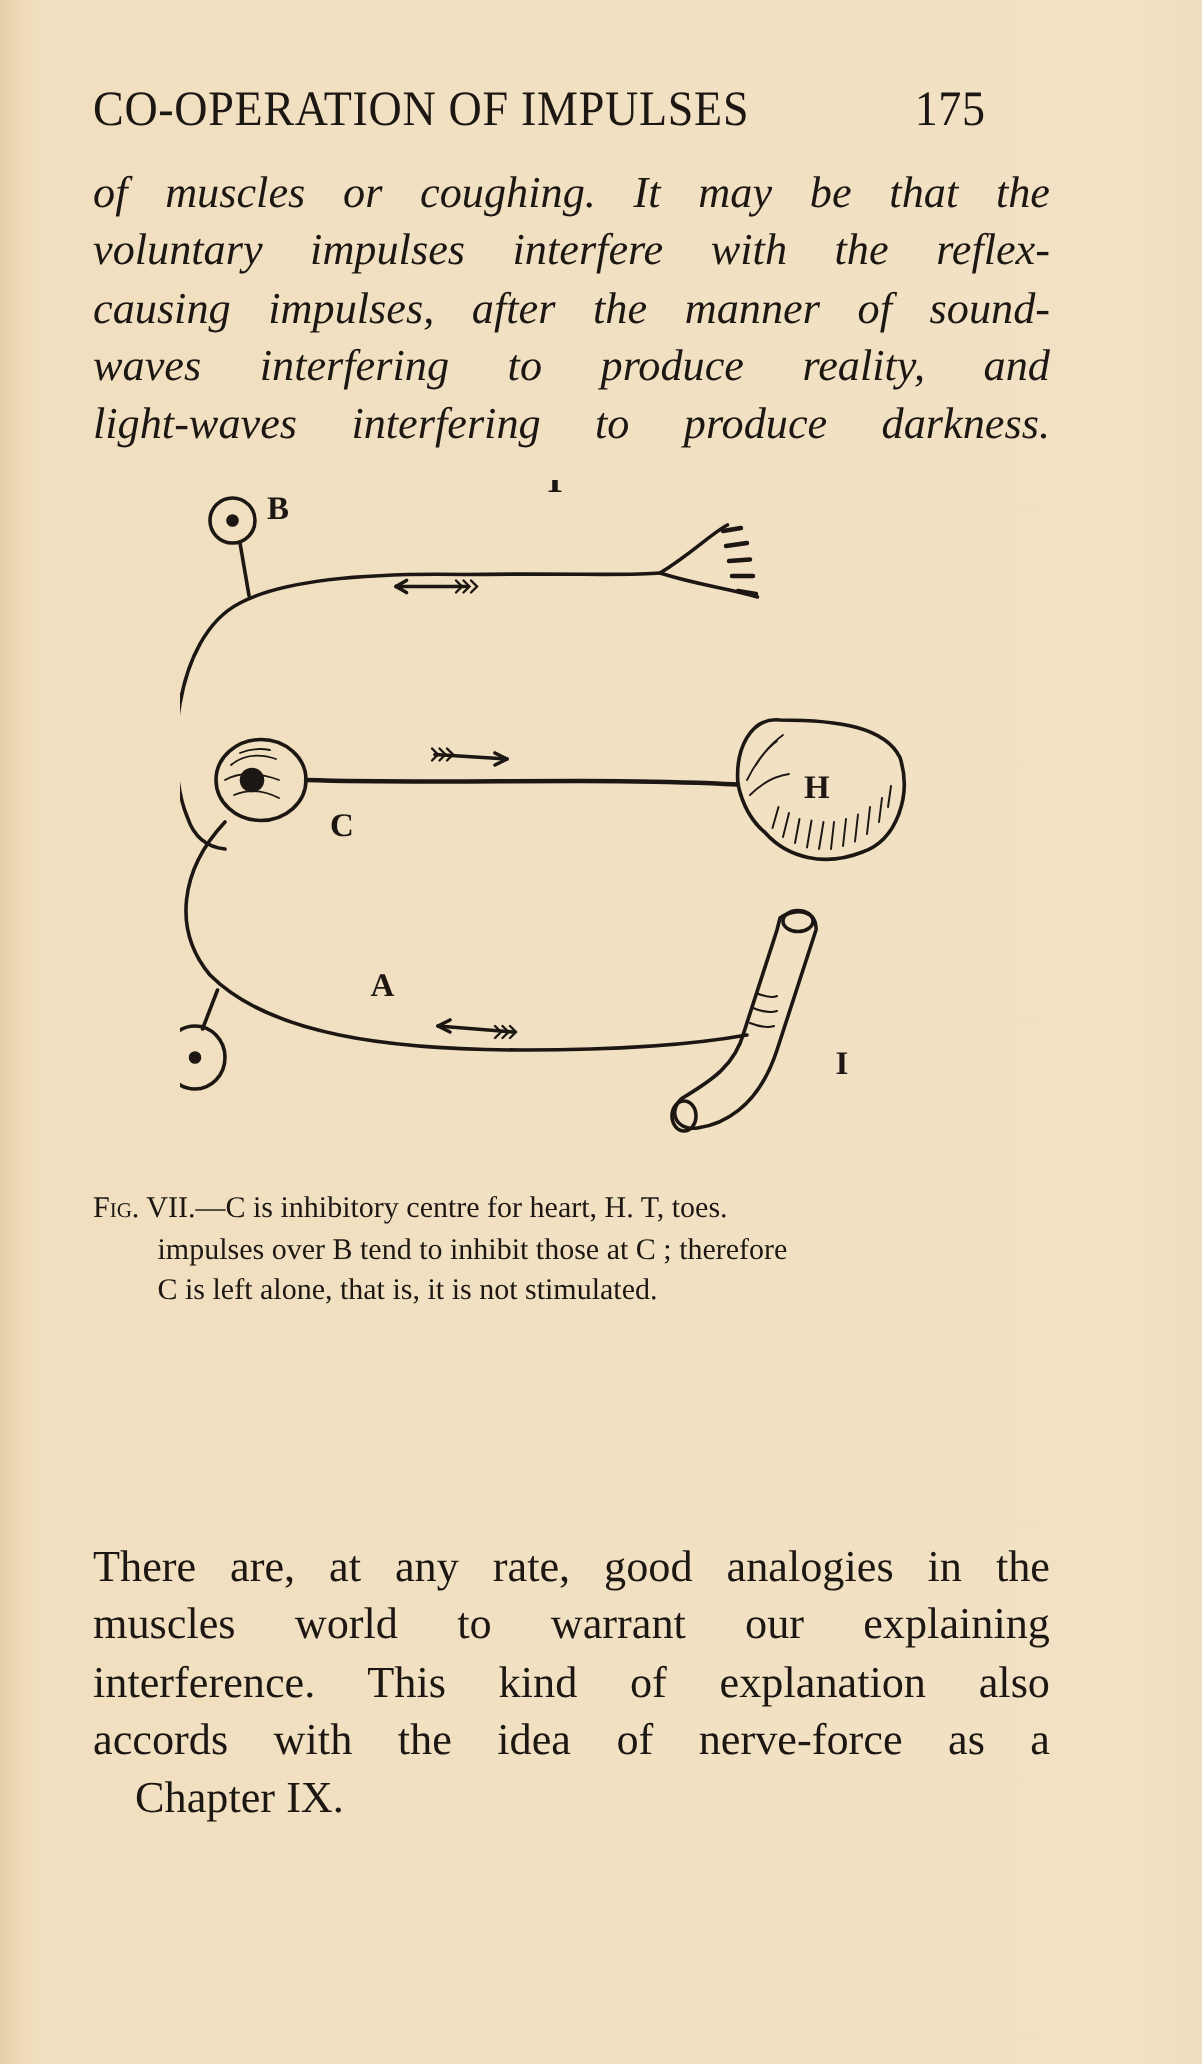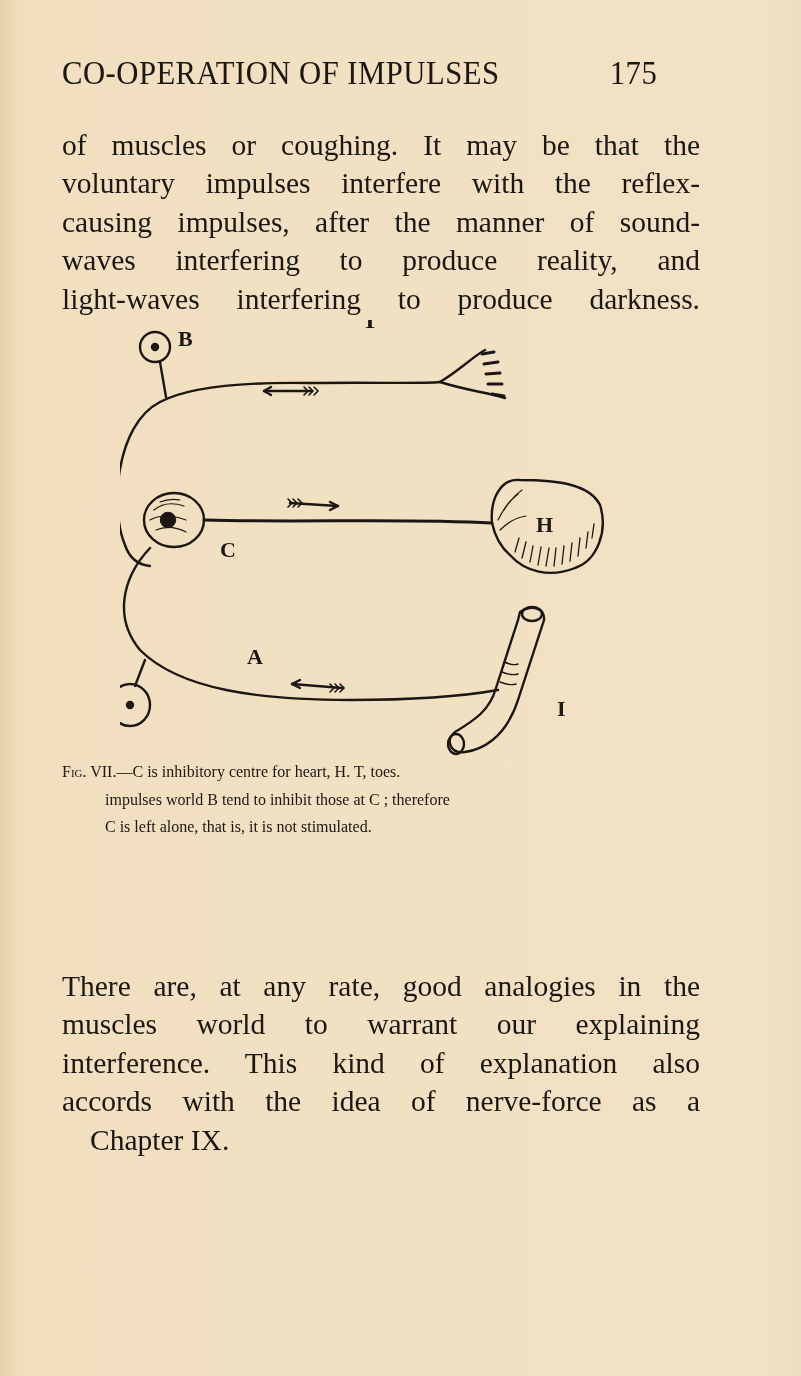--- a/index.html
+++ b/index.html
@@ -18,29 +18,29 @@
     display: flex; justify-content: space-between;
     transform: scaleX(0.93); transform-origin: left center;
   }
   .para {
     position: absolute; left: 62px; width: 638px;
     font-size: 29.5px; line-height: 38.4px;
     text-align: justify; text-align-last: left;
   }
   .para .line { display: block; text-align: justify; text-align-last: justify; white-space: nowrap; }
   .para .line.last { text-align-last: left; margin-left: 28px; }
-  .para-top { top: 126px; }
-  .para-bottom { top: 967px; }
+  .para-top { top: 110px; font-style: italic; }
+  .para-bottom { top: 1026px; }
   .figure {
     position: absolute; left: 120px; top: 320px; width: 520px; height: 440px;
   }
   .figure svg { width: 520px; height: 440px; }
   .caption {
-    position: absolute; left: 62px; top: 758px; width: 660px;
-    font-size: 16px; line-height: 27.5px;
+    position: absolute; left: 62px; top: 792px; width: 660px;
+    font-size: 20px; line-height: 27.5px;
   }
   .caption .line { display: block; white-space: nowrap; }
   .caption .indent { padding-left: 43px; }
   .sc { font-variant: small-caps; }
 </style>
 </head>
 <body>
 
 <div class="running-head">
   <span>CO-OPERATION OF IMPULSES</span>
@@ -109,21 +109,21 @@
       <text x="100" y="237" font-size="22">C</text>
       <text x="416" y="212" font-size="22">H</text>
       <text x="127" y="344" font-size="22">A</text>
       <text x="437" y="396" font-size="22">I</text>
     </g>
   </svg>
 </div>
 
 <div class="caption">
   <span class="line"><span class="sc">Fig.</span> <span>VII.</span><span>—C is inhibitory centre for heart, H.  T, toes.</span></span>
-  <span class="line indent">impulses world B tend to inhibit those at C ;  therefore</span>
+  <span class="line indent">impulses over B tend to inhibit those at C ;  therefore</span>
   <span class="line indent">C is left alone, that is, it is not stimulated.</span>
 </div>
 
 <div class="para para-bottom">
   <span class="line">There are, at any rate, good analogies in the</span>
   <span class="line">muscles world to warrant our explaining</span>
   <span class="line">interference.  This kind of explanation also</span>
   <span class="line">accords with the idea of nerve-force as a</span>
   <span class="line last">Chapter IX.</span>
 </div>

